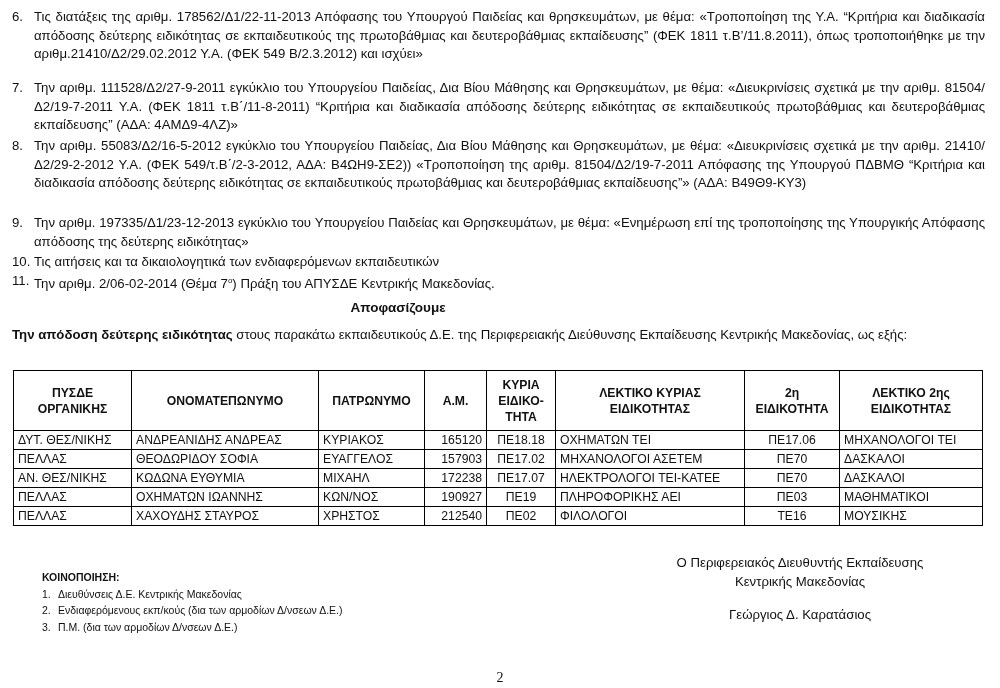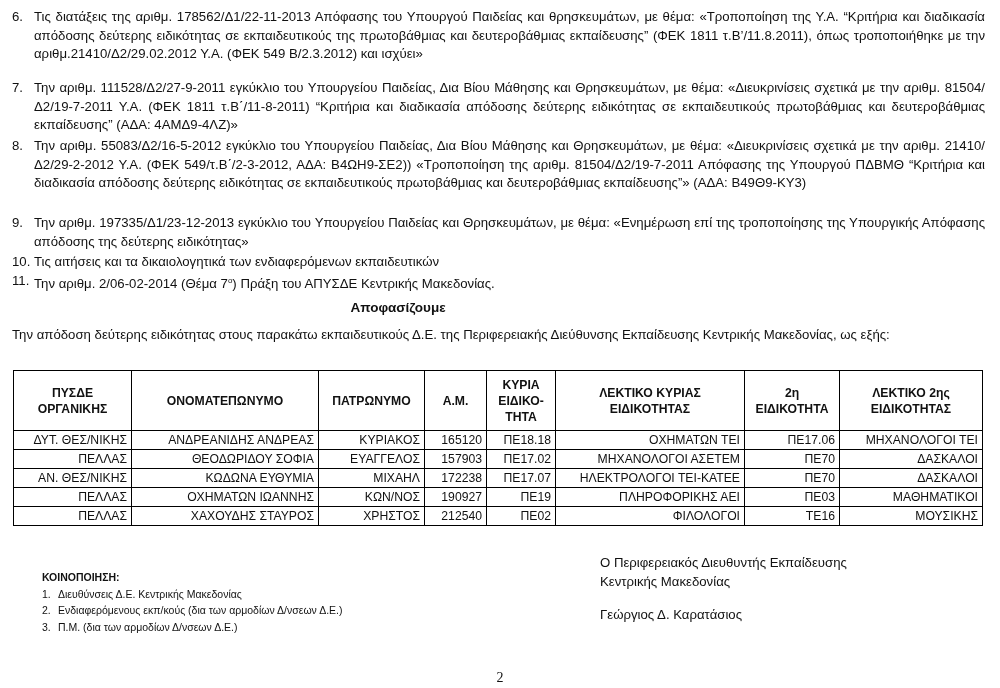--- a/index.html
+++ b/index.html
@@ -8,36 +8,36 @@
   .page { position:absolute; left:0; top:0; width:1000px; height:688px; }
 
   .ref-item { position:absolute; left:12px; width:973px; font-size:13.2px; line-height:18.5px; }
   .ref-num { position:absolute; left:0; top:0; width:22px; }
   .ref-text { margin-left:22px; text-align:justify; text-align-last:left; }
 
   .heading-decide { position:absolute; left:0; width:796px; top:300px; text-align:center;
                     font-weight:bold; font-size:13.5px; }
   .intro { position:absolute; left:12px; top:326px; width:973px; font-size:13.2px; line-height:18px;
            text-align:justify; }
-  .intro b { font-weight:normal; }
+  .intro b { font-weight:bold; }
 
   table.data { position:absolute; left:13px; top:370px; border-collapse:collapse;
                font-size:12.2px; table-layout:fixed; }
-  table.data th, table.data td { border:1px solid #000; padding:0 4px; white-space:nowrap; overflow:hidden;text-align:right; }
+  table.data th, table.data td { border:1px solid #000; padding:0 4px; white-space:nowrap; overflow:hidden; }
   table.data th { font-weight:bold; text-align:center; line-height:16px; height:59px; white-space:normal; }
   table.data td { height:18px; line-height:18px; }
   td.c { text-align:center;margin-left:10px; }
   td.r { text-align:right; }
 
   .cc { position:absolute; left:22px; top:569px; font-size:10.5px; line-height:16.5px;margin-left:20px; }
   .cc-title { font-weight:bold; }
   .cc-item { padding-left:0; }
   .cc-item .n { display:inline-block; width:16px; }
 
-  .sign { position:absolute; left:600px; width:400px; text-align:left; font-size:13.2px; line-height:19px; }
+  .sign { position:absolute; left:600px; width:400px; text-align:center; font-size:13.2px; line-height:19px; }
   .page-num { position:absolute; left:0; width:1000px; top:670px; text-align:center;
               font-family:"Liberation Serif", "DejaVu Serif", serif; font-size:14px; }
 </style>
 </head>
 <body>
 
 <div class="page">
 
   <div class="ref-item" style="top:8px;">
     <span class="ref-num">6.</span>

